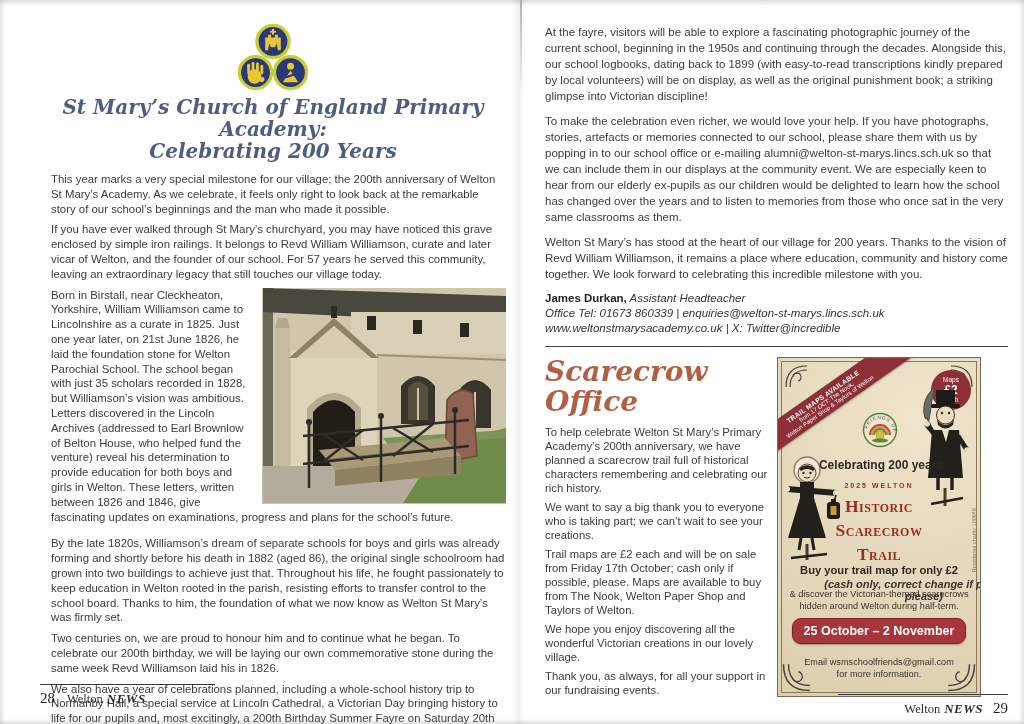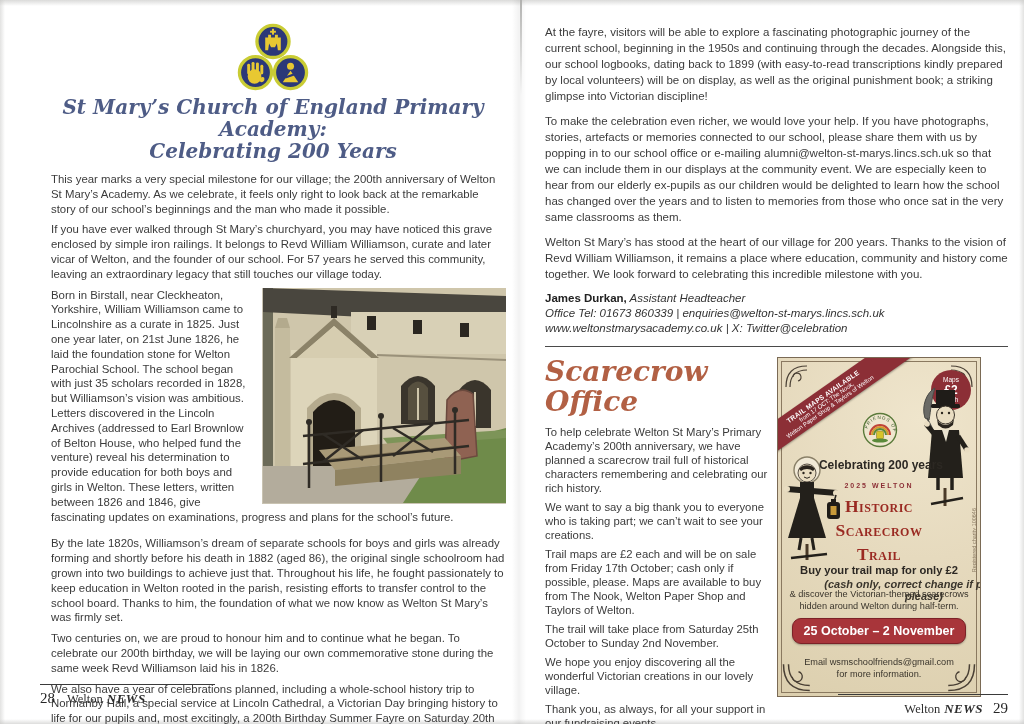--- a/index.html
+++ b/index.html
@@ -233,32 +233,31 @@
 </div>
 
 <div class="page-right">
   <p class="body">At the fayre, visitors will be able to explore a fascinating photographic journey of the current school, beginning in the 1950s and continuing through the decades.  Alongside this, our school logbooks, dating back to 1899 (with easy-to-read transcriptions kindly prepared by local volunteers) will be on display, as well as the original punishment book; a striking glimpse into Victorian discipline!</p>
   <p class="body">To make the celebration even richer, we would love your help.  If you have photographs, stories, artefacts or memories connected to our school, please share them with us by popping in to our school office or e-mailing alumni@welton-st-marys.lincs.sch.uk so that we can include them in our displays at the community event.  We are especially keen to hear from our elderly ex-pupils as our children would be delighted to learn how the school has changed over the years and to listen to memories from those who once sat in the very same classrooms as them.</p>
   <p class="body">Welton St Mary’s has stood at the heart of our village for 200 years.  Thanks to the vision of Revd William Williamson, it remains a place where education, community and history come together.  We look forward to celebrating this incredible milestone with you.</p>
 
   <div class="sig">
     <span class="sig-name">James Durkan,</span><span class="sig-role"> Assistant Headteacher</span><br>
     <span class="sig-line">Office Tel: 01673 860339 | enquiries@welton-st-marys.lincs.sch.uk</span><br>
-    <span class="sig-line">www.weltonstmarysacademy.co.uk | X: Twitter@celebration</span>
+    <span class="sig-line">www.weltonstmarysacademy.co.uk | X: Twitter@incredible</span>
   </div>
 
   <div class="divider"></div>
 
   <div class="scarecrow-row">
     <div class="scare-col">
       <h2 class="scare-head">Scarecrow Office</h2>
       <p>To help celebrate Welton St Mary’s Primary Academy’s 200th anniversary, we have planned a scarecrow trail full of historical characters remembering and celebrating our rich history.</p>
       <p>We want to say a big thank you to everyone who is taking part; we can’t wait to see your creations.</p>
       <p>Trail maps are £2 each and will be on sale from Friday 17th October; cash only if possible, please.  Maps are available to buy from The Nook, Welton Paper Shop and Taylors of Welton.</p>
-      <p>The trail will take place from Saturday 25th October to Sunday 2nd November.</p>
       <p>We hope you enjoy discovering all the wonderful Victorian creations in our lovely village.</p>
       <p>Thank you, as always, for all your support in our fundraising events.</p>
 
     </div>
 
     <div class="poster">
       <div class="poster-inner"></div>
 
       <svg class="corner tl" viewBox="0 0 26 26">
         <path d="M24,3 C10,3 3,10 3,24 M24,7 C13,7 7,13 7,24" stroke="#4a4035" stroke-width="1.2" fill="none"></path>

